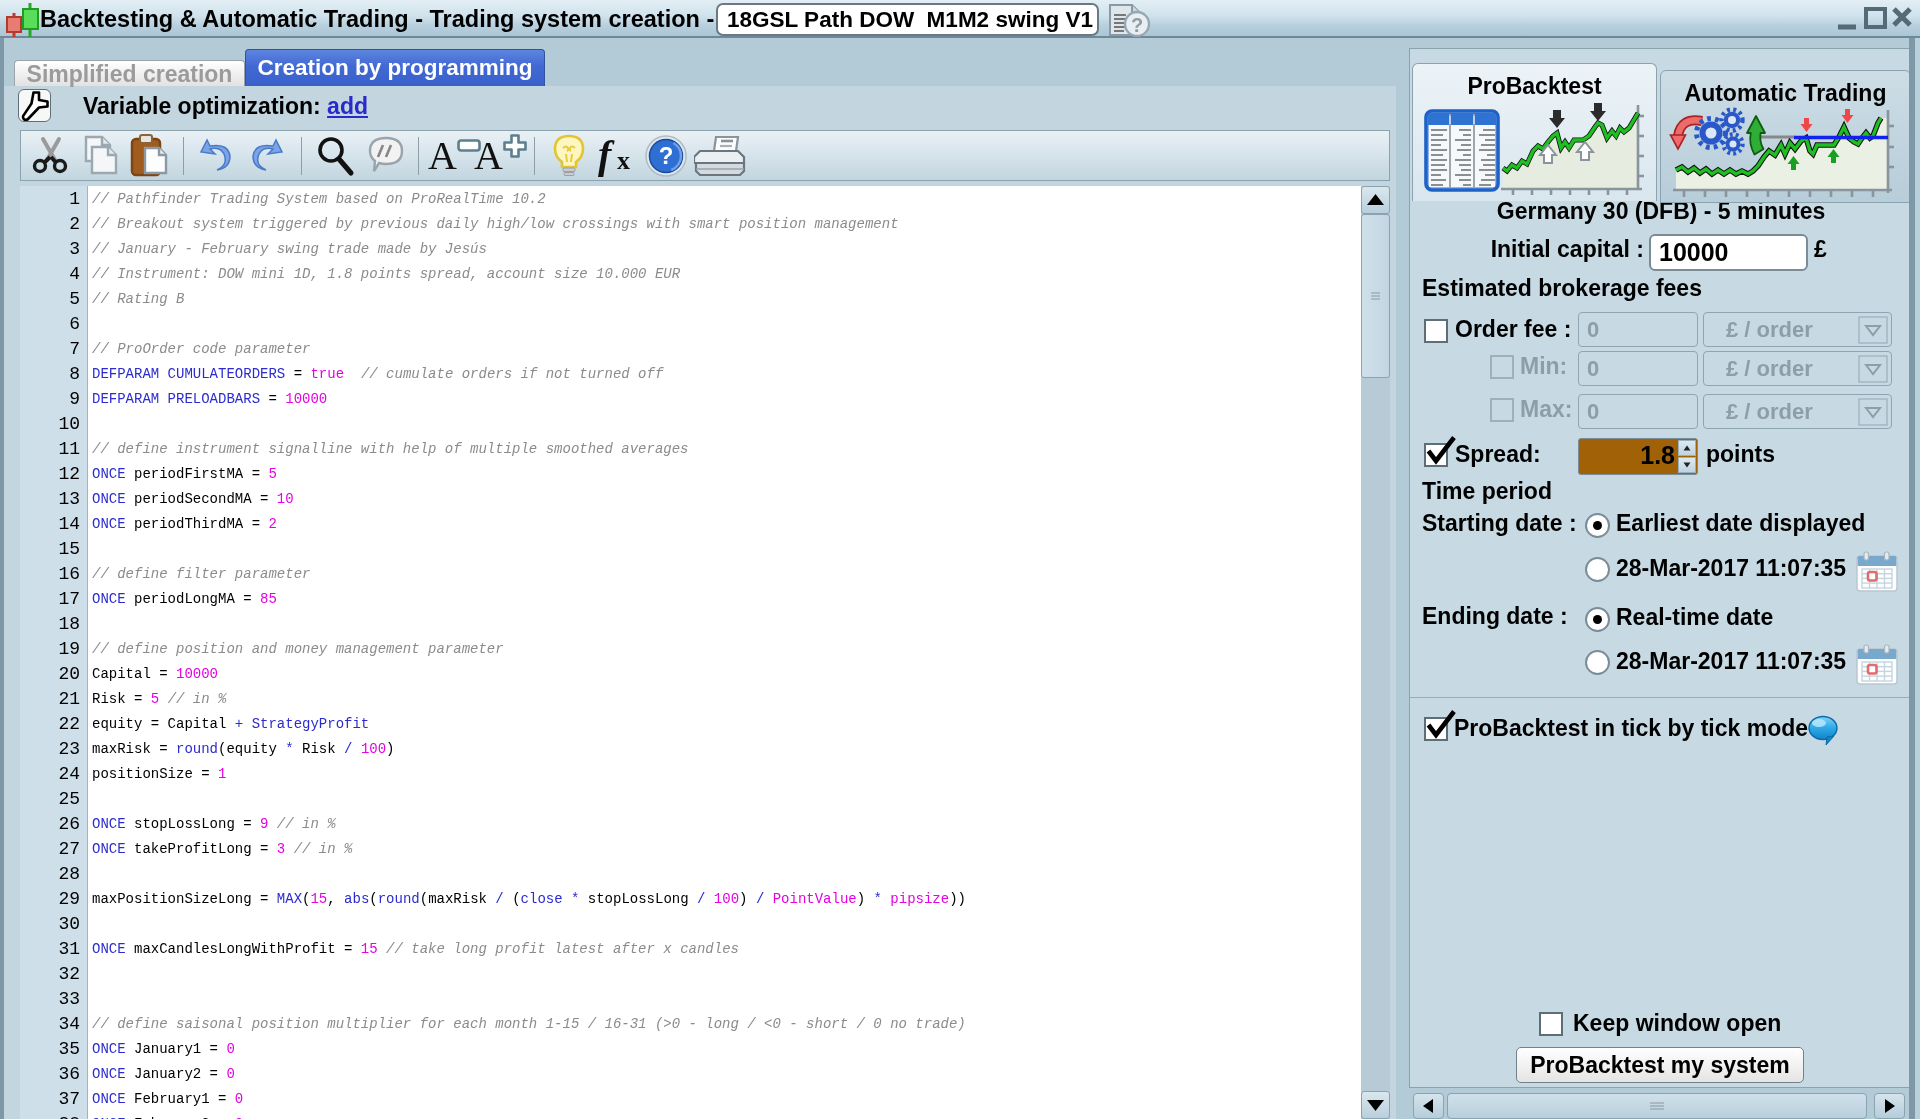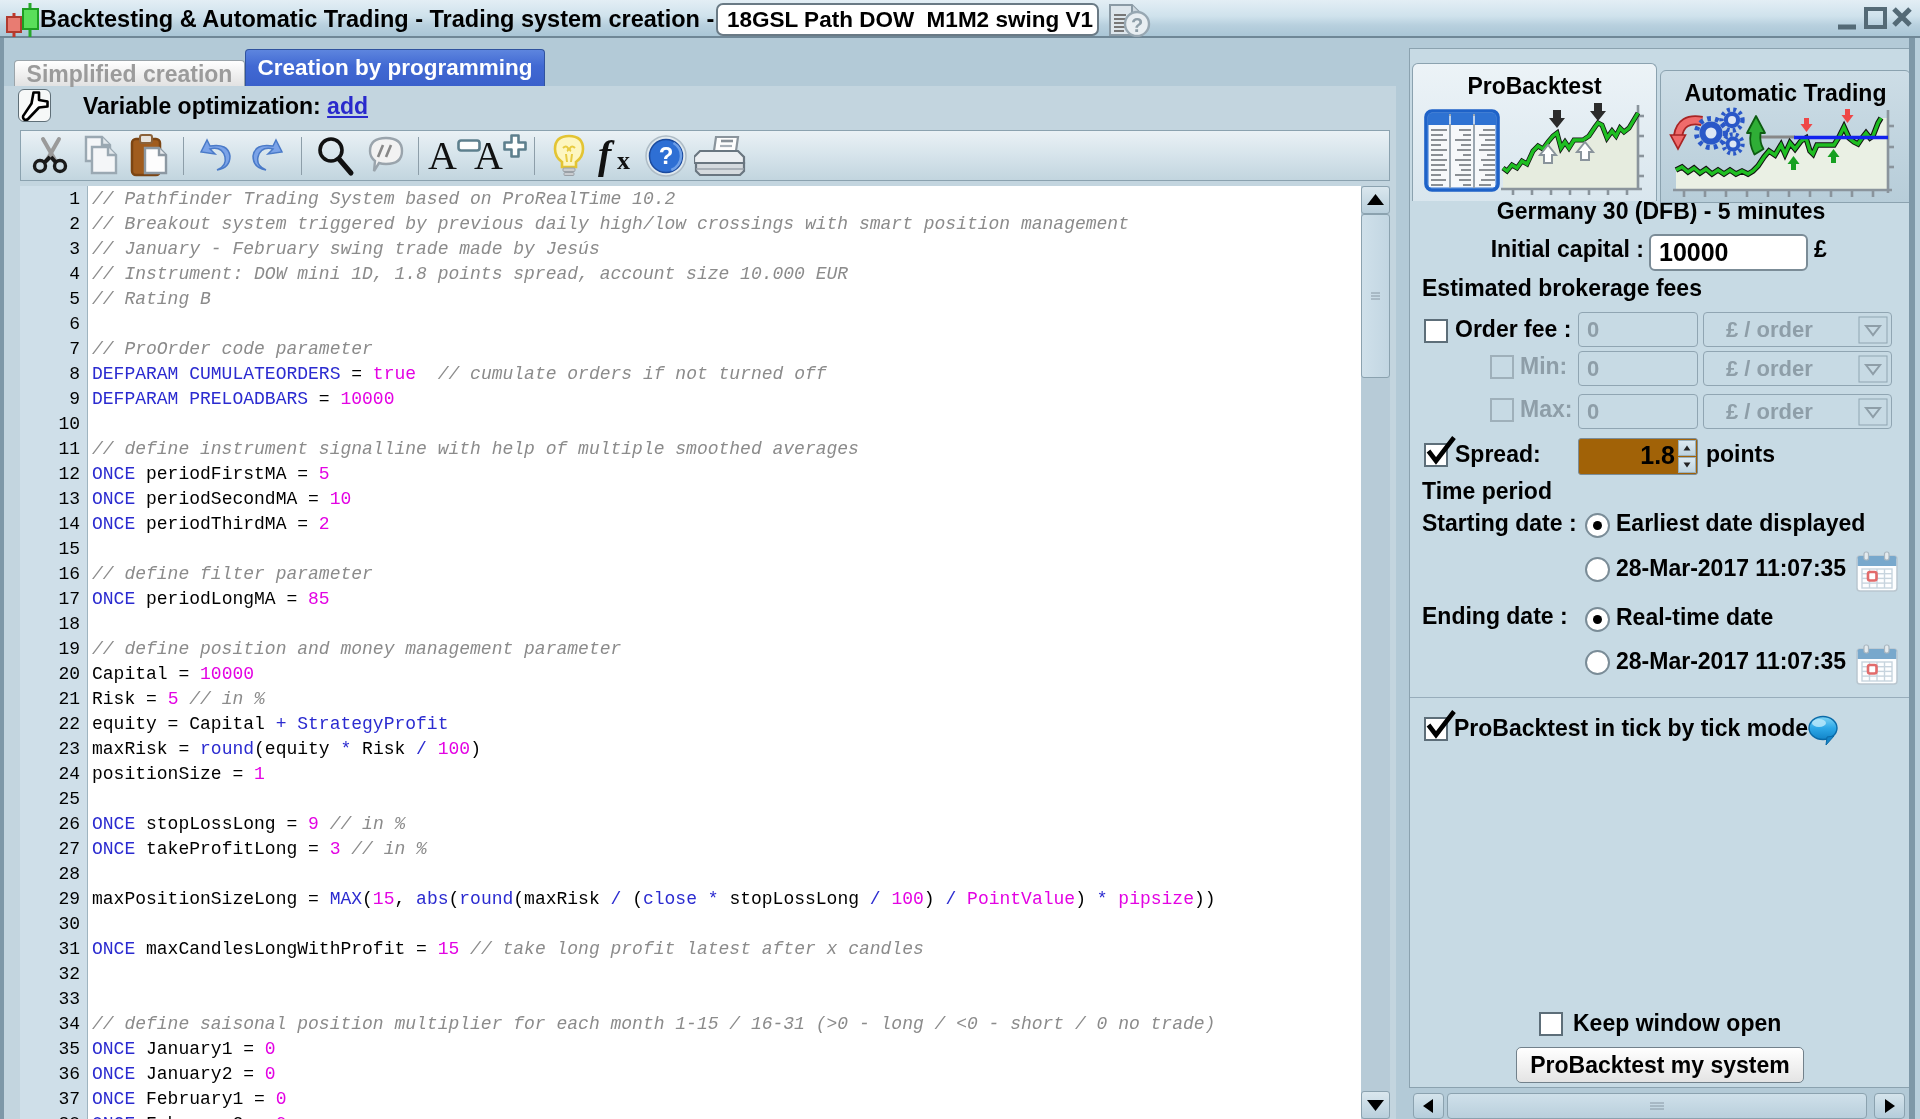--- a/index.html
+++ b/index.html
@@ -29,21 +29,21 @@
 #toolbar { position:absolute; left:16px; top:44px; width:1370px; height:51px;
   background:linear-gradient(#eaf1f5,#d8e5ec 45%,#c2d5df); border:1px solid #8ba2af; }
 .tsep { position:absolute; top:6px; width:1px; height:38px; background:#8d9ea9; }
 
 #editor { position:absolute; left:16px; top:100px; width:1370px; height:933px; background:#fff; }
 #gutter { position:absolute; left:0; top:0; width:68px; height:933px; background:#cfdfe9; border-right:1px solid #9fb4c0; }
 .ln { position:absolute; right:7px; width:60px; text-align:right; font-family:"Liberation Mono", monospace;
   font-size:18px; color:#000; height:25px; line-height:25px; }
 #code { position:absolute; left:71px; top:0; width:1262px; height:933px; background:#fff; overflow:hidden; }
 .cl { position:absolute; left:1px; height:25px; line-height:25px; font-family:"Liberation Mono", monospace;
-  font-size:18px; color:#000; white-space:pre; }
+  font-size:14px; color:#000; white-space:pre; }
 .c { color:#8b8b8b; font-style:italic; }
 .k { color:#2b2bd0; }
 .m { color:#e303e3; }
 
 #vscroll { position:absolute; left:1341px; top:0px; width:29px; height:933px; background:#b7cbd7; }
 .sbtn { position:absolute; left:0; width:29px; height:28px; background:linear-gradient(#dae7ee,#b9cfdc);
   border:1px solid #8ba2af; border-radius:3px; }
 #vthumb { position:absolute; left:0; top:28px; width:29px; height:164px;
   background:linear-gradient(90deg,#cfe0ea,#c2d6e2); border:1px solid #8ba2af; border-radius:3px; }
 

